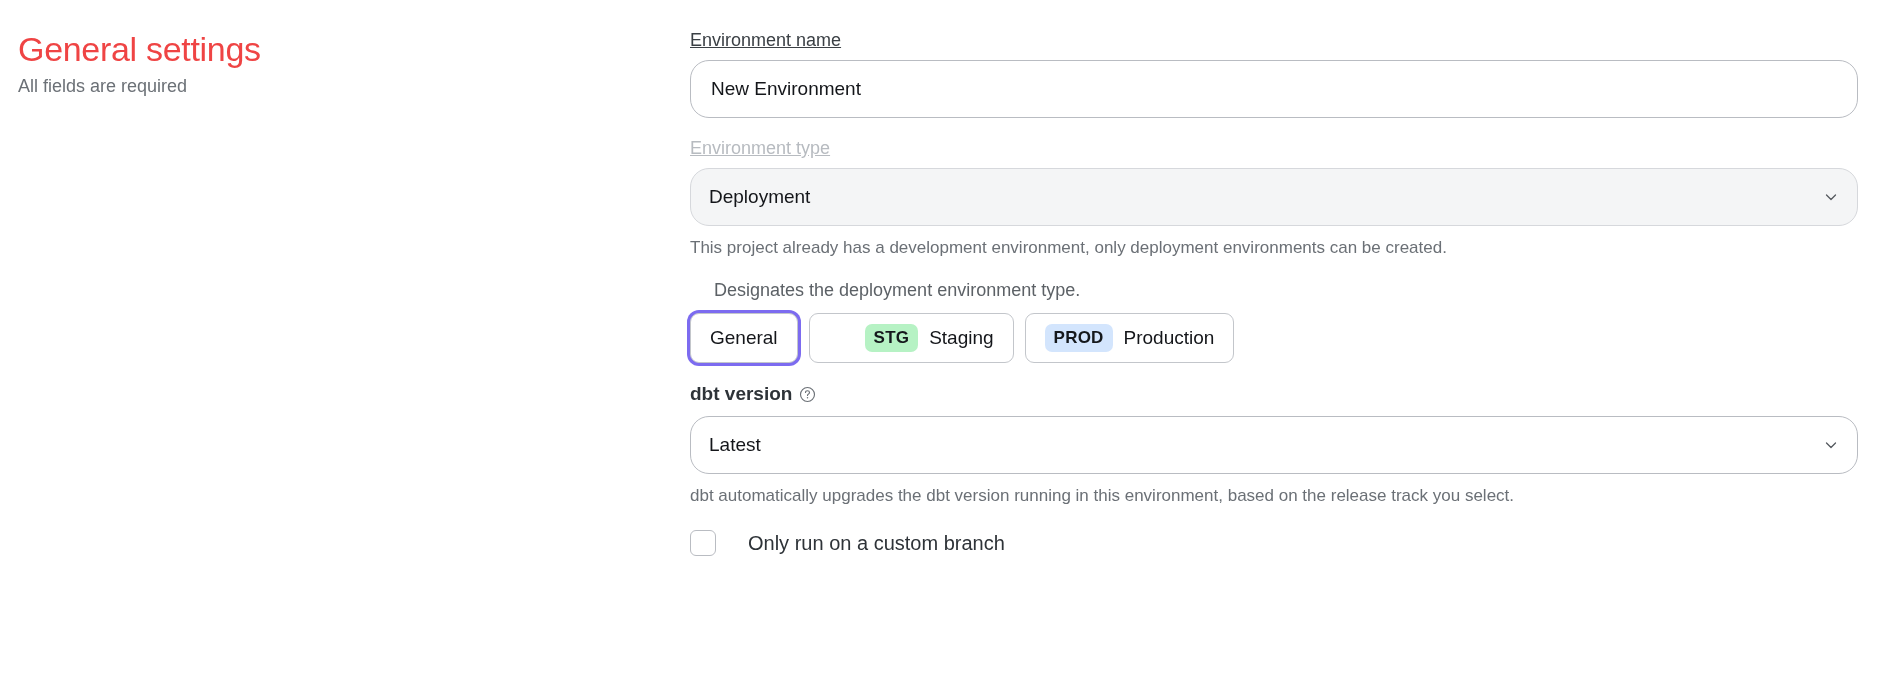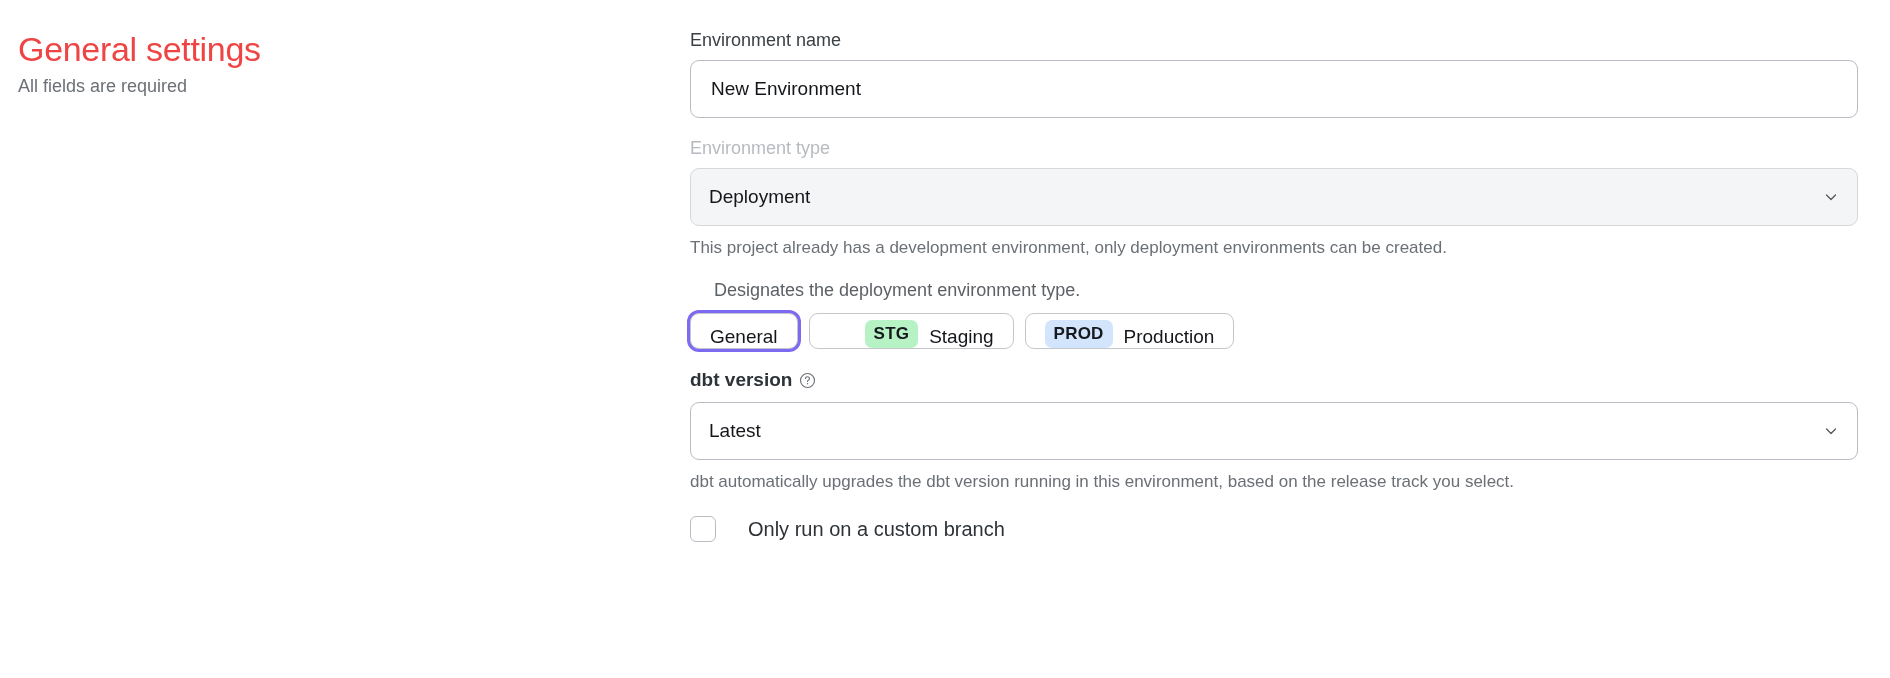--- a/index.html
+++ b/index.html
@@ -54,31 +54,32 @@
     max-width: 1168px;
     padding-top: 10px;
   }
 
   .field-label {
     font-size: 18px;
     line-height: 24px;
     color: #3b4045;
     font-weight: 400;
     margin-bottom: 8px;
+    text-decoration: underline;
   }
   .field-label.disabled {
     color: #b7bbc0;
   }
 
   .control {
     box-sizing: border-box;
     width: 100%;
     height: 58px;
     border: 1px solid #b9bcc2;
-    border-radius: 9px;
+    border-radius: 19px;
     background: #ffffff;
     display: flex;
     align-items: center;
     padding: 0 18px;
     font-size: 19px;
     color: #14161a;
   }
   .control.muted {
     background: #f4f5f6;
     border-color: #d6d8dc;
@@ -136,26 +137,26 @@
 
   
   .choice-row {
     display: flex;
     align-items: center;
     gap: 11px;
     margin-top: 11px;
   }
   .choice {
     box-sizing: border-box;
-    height: 36px;
+    height: 50px;
     border: 1px solid #c3c6cb;
     border-radius: 9px;
     background: #ffffff;
     display: flex;
-    align-items: flex-end;
+    align-items: center;
     gap: 11px;
     padding: 0 19px;
     font-size: 19px;
     color: #14161a;
     cursor: pointer;
     position: relative;
   }
   .choice.focused {
     box-shadow: 0 0 0 3px #7c6bf0;
   }

